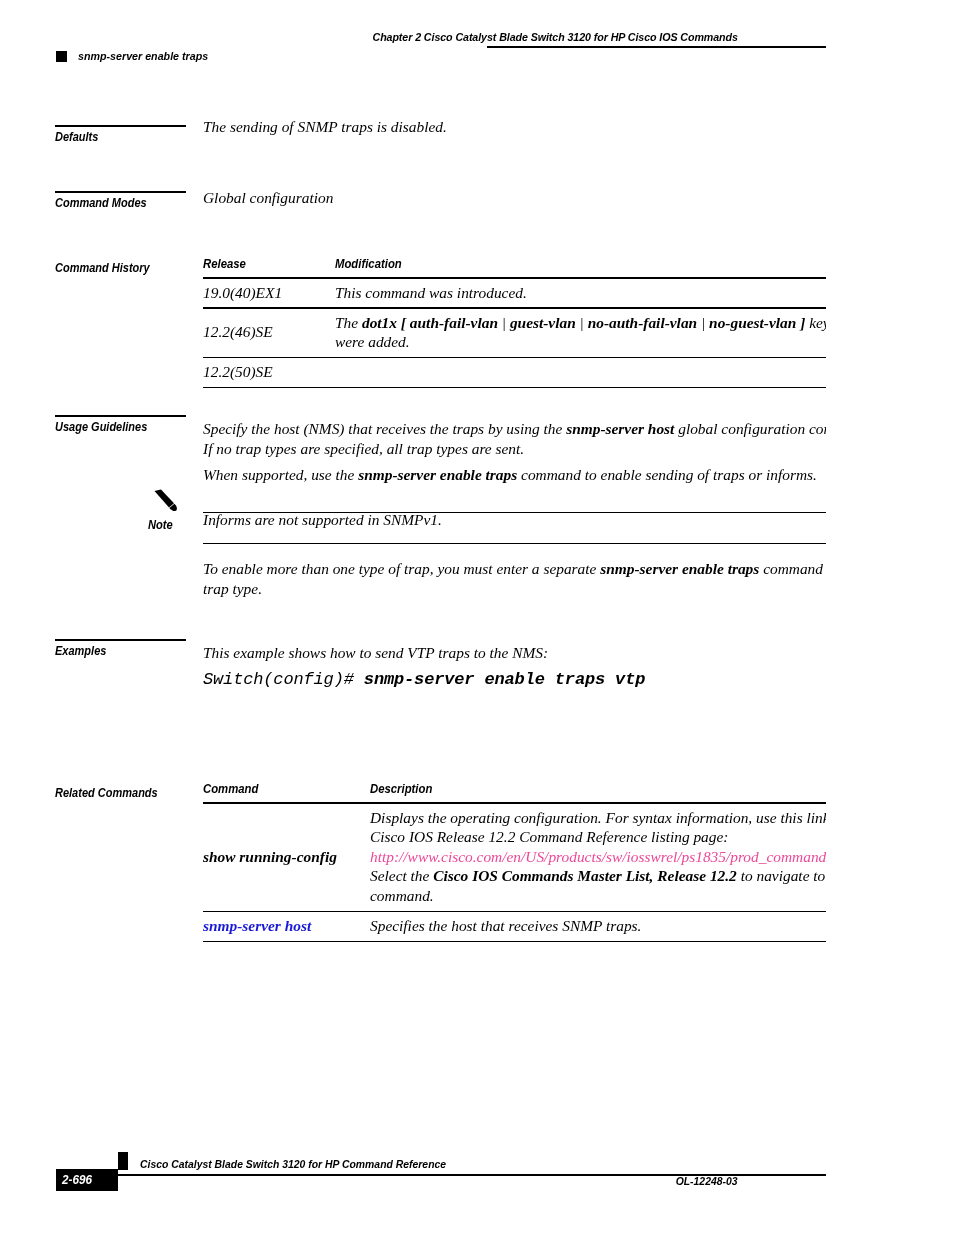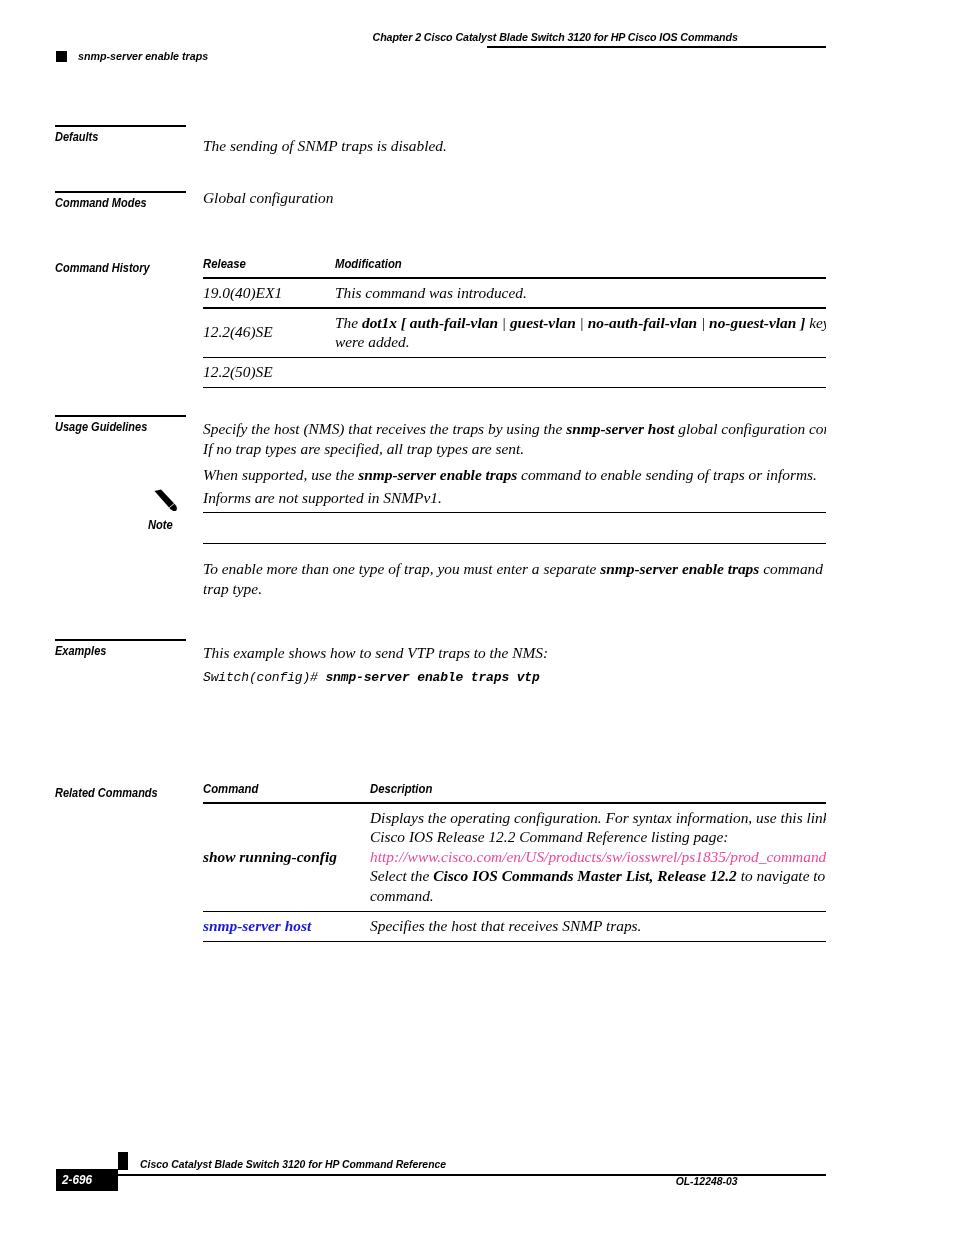--- a/index.html
+++ b/index.html
@@ -156,21 +156,21 @@
     width: 672px;
     height: 1.4px;
     background: #000;
   }
 
   
   .code {
     position: absolute;
     left: 203px;
     font-family: "Liberation Mono", monospace;
-    font-size: 13px;
+    font-size: 17px;
     letter-spacing: -0.15px;
     white-space: pre;
   }
   .code b { font-weight: bold; }
 
   
   .ft-sq {
     position: absolute;
     left: 118px;
     top: 1152px;
@@ -242,21 +242,21 @@
 <div id="page">
 
   <div class="hdr-chapter">Chapter  2 Cisco Catalyst Blade Switch 3120 for HP Cisco IOS Commands</div>
   <div class="hdr-rule"></div>
   <div class="hdr-tick"></div>
   <div class="hdr-sq"></div>
   <div class="hdr-cmd">snmp-server enable traps</div>
 
   <div class="sec-rule" style="top:125px"></div>
   <div class="sec-label" style="left:55px; top:130px">Defaults</div>
-  <div class="body-text w672" style="top:136px">The sending of SNMP traps is disabled.</div>
+  <div class="body-text w672" style="top:117px">The sending of SNMP traps is disabled.</div>
 
   <div class="sec-rule" style="top:191px"></div>
   <div class="sec-label" style="left:55px; top:196px">Command Modes</div>
   <div class="body-text w672" style="top:188px">Global configuration</div>
 
   <div class="sec-label" style="left:55px; top:261px">Command History</div>
 
   <div class="tbl" style="top:257px; width:672px">
     <div class="row" style="padding:0 0 6px 0">
       <div class="cell-head" style="width:132px">Release</div>
@@ -291,21 +291,21 @@
 
   <svg class="note-icon" viewBox="0 0 26 24">
     <g fill="#000">
       <path d="M2.5 2.0 L9.0 0.5 L22.0 14.2 L17.0 18.6 Z"></path>
       <path d="M17.4 19.1 L22.4 14.7 L24.6 17.3 L19.2 21.1 Z"></path>
       <circle cx="22.3" cy="19.4" r="2.6"></circle>
     </g>
   </svg>
   <div class="note-rule" style="top:512px"></div>
   <div class="note-label">Note</div>
-  <div class="body-text w672" style="top:488px">Informs are not supported in SNMPv1.</div>
+  <div class="body-text w672" style="top:510px">Informs are not supported in SNMPv1.</div>
   <div class="note-rule" style="top:543px"></div>
 
   <div class="body-text w672" style="top:559px"><span>To enable more than one type of trap, you must enter a separate </span><b>snmp-server enable traps</b><span> command for each trap type.</span></div>
 
   <div class="sec-rule" style="top:639px"></div>
   <div class="sec-label" style="left:55px; top:644px">Examples</div>
   <div class="body-text w672" style="top:643px">This example shows how to send VTP traps to the NMS:</div>
 
   <div class="code" style="top:670px"><span>Switch(config)# </span><b>snmp-server enable traps vtp</b></div>
 

